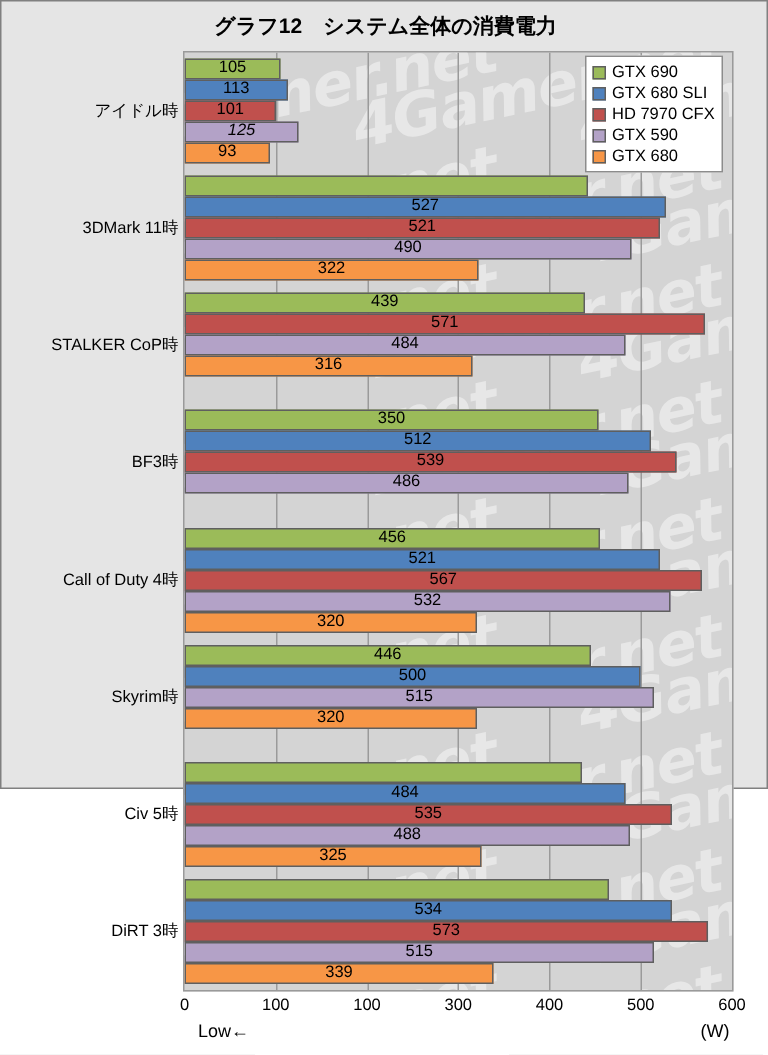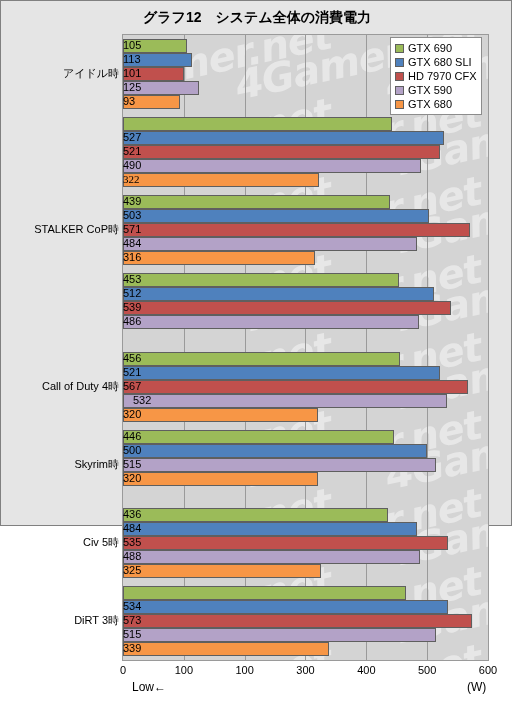--- a/index.html
+++ b/index.html
@@ -93,21 +93,21 @@
     box-sizing: border-box;
     border: 1px solid #5f5f5f;
   }
   .bar-value {
     position: absolute;
     top: -1px;
     height: 14px;
     line-height: 14px;
     font-size: 11px;
     color: #000000;
-    text-align: left;
+    text-align: center;
     padding-right: 3px;
     white-space: nowrap;
   }
 
   
   .cat-label {
     position: absolute;
     right: 0;
     width: 116px;
     text-align: right;
@@ -186,21 +186,23 @@
 </style>
 </head>
 <body>
 
 <div id="page">
 
   <div id="chart-title">グラフ12　システム全体の消費電力</div>
 
   <div id="cat-label-col">
       <div class="cat-label" style="top: 32.0625px;">アイドル時</div>
+      <div class="cat-label" style="top: 110.188px;">3DMark 11時</div>
       <div class="cat-label" style="top: 188.312px;">STALKER CoP時</div>
+      <div class="cat-label" style="top: 266.438px;">BF3時</div>
       <div class="cat-label" style="top: 344.562px;">Call of Duty 4時</div>
       <div class="cat-label" style="top: 422.688px;">Skyrim時</div>
       <div class="cat-label" style="top: 500.812px;">Civ 5時</div>
       <div class="cat-label" style="top: 578.938px;">DiRT 3時</div>
     </div>
 
   <div id="plot-area">
     <div class="watermark-layer">
         <div class="wm" style="left: -40px; top: 2px;">4Gamer.net</div>
         <div class="wm" style="left: 110px; top: 2px;">4Gamer.net</div>
@@ -247,21 +249,21 @@
           <div class="bar-row">
             <div class="bar" style="width: 69px; background: rgb(79, 129, 189);"></div>
             <div class="bar-value" style="left: 0px; width: 69px;">113</div>
           </div>
           <div class="bar-row">
             <div class="bar" style="width: 61px; background: rgb(192, 80, 77);"></div>
             <div class="bar-value" style="left: 0px; width: 61px;">101</div>
           </div>
           <div class="bar-row">
             <div class="bar" style="width: 76px; background: rgb(179, 162, 199);"></div>
-            <div class="bar-value" style="left: 0px; width: 76px;">125</div>
+            <div class="bar-value" style="left: 0px; width: 76px; font-style: italic;">125</div>
           </div>
           <div class="bar-row">
             <div class="bar" style="width: 57px; background: rgb(247, 150, 70);"></div>
             <div class="bar-value" style="left: 0px; width: 57px;">93</div>
           </div>
         </div>
         <div class="group" style="top: 82.1875px;">
           <div class="bar-row">
             <div class="bar" style="width: 269px; background: rgb(155, 187, 89);"></div>
           </div>
@@ -272,49 +274,45 @@
           <div class="bar-row">
             <div class="bar" style="width: 317px; background: rgb(192, 80, 77);"></div>
             <div class="bar-value" style="left: 0px; width: 317px;">521</div>
           </div>
           <div class="bar-row">
             <div class="bar" style="width: 298px; background: rgb(179, 162, 199);"></div>
             <div class="bar-value" style="left: 0px; width: 298px;">490</div>
           </div>
           <div class="bar-row">
             <div class="bar" style="width: 196px; background: rgb(247, 150, 70);"></div>
-            <div class="bar-value" style="left: 0px; width: 196px; font-family: Liberation Serif, serif;">322</div>
+            <div class="bar-value" style="left: 0px; width: 196px;">322</div>
           </div>
         </div>
         <div class="group" style="top: 160.312px;">
           <div class="bar-row">
             <div class="bar" style="width: 267px; background: rgb(155, 187, 89);"></div>
             <div class="bar-value" style="left: 0px; width: 267px;">439</div>
           </div>
           <div class="bar-row">
-            <div class="bar" style="width: 306px; background: rgb(79, 129, 189);"></div>
-            <div class="bar-value" style="left: 0px; width: 306px;">503</div>
-          </div>
-          <div class="bar-row">
             <div class="bar" style="width: 347px; background: rgb(192, 80, 77);"></div>
             <div class="bar-value" style="left: 0px; width: 347px;">571</div>
           </div>
           <div class="bar-row">
             <div class="bar" style="width: 294px; background: rgb(179, 162, 199);"></div>
             <div class="bar-value" style="left: 0px; width: 294px;">484</div>
           </div>
           <div class="bar-row">
             <div class="bar" style="width: 192px; background: rgb(247, 150, 70);"></div>
             <div class="bar-value" style="left: 0px; width: 192px;">316</div>
           </div>
         </div>
         <div class="group" style="top: 238.438px;">
           <div class="bar-row">
             <div class="bar" style="width: 276px; background: rgb(155, 187, 89);"></div>
-            <div class="bar-value" style="left: 0px; width: 276px;">453</div>
+            <div class="bar-value" style="left: 0px; width: 276px;">350</div>
           </div>
           <div class="bar-row">
             <div class="bar" style="width: 311px; background: rgb(79, 129, 189);"></div>
             <div class="bar-value" style="left: 0px; width: 311px;">512</div>
           </div>
           <div class="bar-row">
             <div class="bar" style="width: 328px; background: rgb(192, 80, 77);"></div>
             <div class="bar-value" style="left: 0px; width: 328px;">539</div>
           </div>
           <div class="bar-row">
@@ -330,21 +328,21 @@
           <div class="bar-row">
             <div class="bar" style="width: 317px; background: rgb(79, 129, 189);"></div>
             <div class="bar-value" style="left: 0px; width: 317px;">521</div>
           </div>
           <div class="bar-row">
             <div class="bar" style="width: 345px; background: rgb(192, 80, 77);"></div>
             <div class="bar-value" style="left: 0px; width: 345px;">567</div>
           </div>
           <div class="bar-row">
             <div class="bar" style="width: 324px; background: rgb(179, 162, 199);"></div>
-            <div class="bar-value" style="left: 0px; width: 324px; margin-left: 10px;">532</div>
+            <div class="bar-value" style="left: 0px; width: 324px;">532</div>
           </div>
           <div class="bar-row">
             <div class="bar" style="width: 195px; background: rgb(247, 150, 70);"></div>
             <div class="bar-value" style="left: 0px; width: 195px;">320</div>
           </div>
         </div>
         <div class="group" style="top: 394.688px;">
           <div class="bar-row">
             <div class="bar" style="width: 271px; background: rgb(155, 187, 89);"></div>
             <div class="bar-value" style="left: 0px; width: 271px;">446</div>
@@ -358,21 +356,20 @@
             <div class="bar-value" style="left: 0px; width: 313px;">515</div>
           </div>
           <div class="bar-row">
             <div class="bar" style="width: 195px; background: rgb(247, 150, 70);"></div>
             <div class="bar-value" style="left: 0px; width: 195px;">320</div>
           </div>
         </div>
         <div class="group" style="top: 472.812px;">
           <div class="bar-row">
             <div class="bar" style="width: 265px; background: rgb(155, 187, 89);"></div>
-            <div class="bar-value" style="left: 0px; width: 265px;">436</div>
           </div>
           <div class="bar-row">
             <div class="bar" style="width: 294px; background: rgb(79, 129, 189);"></div>
             <div class="bar-value" style="left: 0px; width: 294px;">484</div>
           </div>
           <div class="bar-row">
             <div class="bar" style="width: 325px; background: rgb(192, 80, 77);"></div>
             <div class="bar-value" style="left: 0px; width: 325px;">535</div>
           </div>
           <div class="bar-row">

